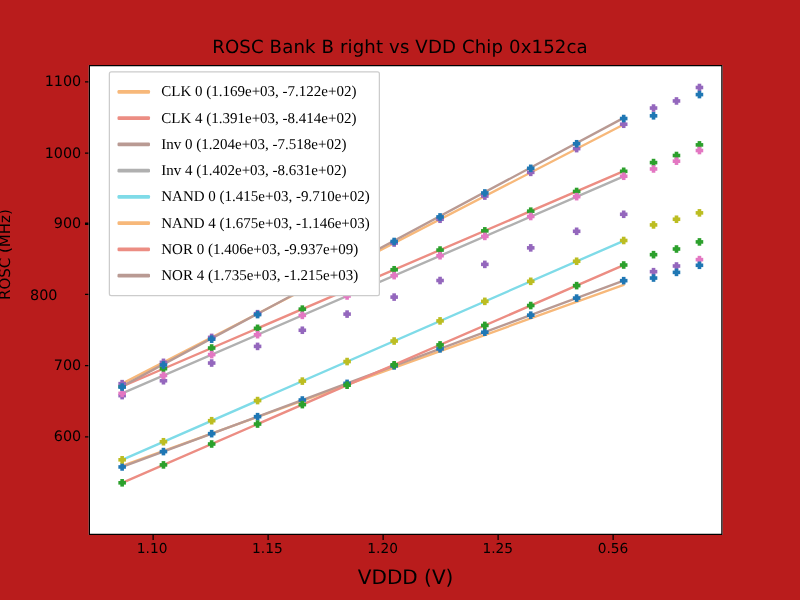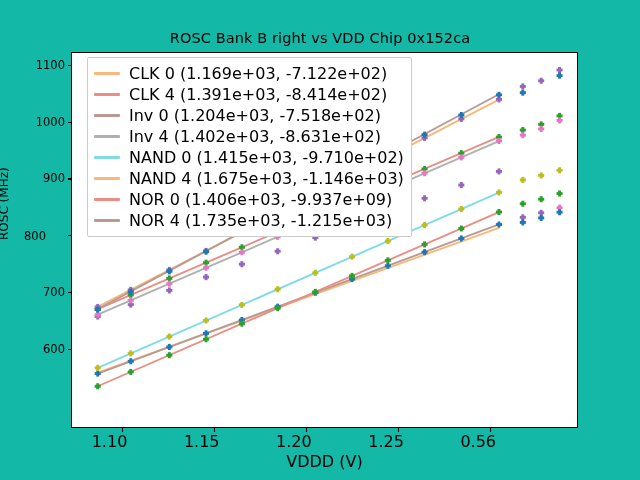--- a/index.html
+++ b/index.html
@@ -1,46 +1,46 @@
 <!DOCTYPE html>
 <html><head>
 <meta charset="utf-8">
 <style>
   html,body{margin:0;padding:0;background:#ffffff;}
   body{width:640px;height:480px;overflow:hidden;
        font-family:"DejaVu Sans","Liberation Sans",sans-serif;
        -webkit-font-smoothing:antialiased;}
-  #figure{position:relative;width:640px;height:480px;background:#14b8a6;}
+  #figure{position:relative;width:640px;height:480px;background:#b91c1c;}
 
   #chart-title{position:absolute;left:0;top:30px;width:640px;text-align:center;
     font-size:14.5px;color:#000000;letter-spacing:.1px;}
 
   #axes{position:absolute;left:71px;top:52px;width:507px;height:376px;
     border:1.05px solid #000000;box-sizing:border-box;background:#ffffff;}
 
   #plot-svg{position:absolute;left:0;top:0;width:100%;height:100%;display:block;}
 
   .ytick-label{position:absolute;right:640px;text-align:right;width:60px;
     font-size:11.5px;color:#000000;transform:translateY(-50%);}
-  .xtick-label{position:absolute;top:432px;text-align:left;width:60px;
-    font-size:16px;color:#000000;transform:translateX(-50%);}
+  .xtick-label{position:absolute;top:432px;text-align:center;width:60px;
+    font-size:11px;color:#000000;transform:translateX(-50%);}
   .tickmark-y{position:absolute;width:3.5px;height:1.05px;background:#000;left:-3.5px;}
   .tickmark-x{position:absolute;height:3.5px;width:1.05px;background:#000;top:376px;}
 
   #xlabel{position:absolute;left:71px;top:452px;width:507px;text-align:center;
     font-size:16px;color:#000000;}
   #ylabel{position:absolute;left:-3px;top:240px;font-size:12px;color:#000000;
     transform:rotate(-90deg);transform-origin:left top;white-space:nowrap;}
 
   #legend{position:absolute;left:87px;top:57px;background:#ffffff;
     border:0.8px solid #cccccc;border-radius:2px;padding:5px 7px 5px 6px;
     box-sizing:border-box;}
   .legend-row{display:flex;align-items:center;height:21px;}
   .legend-swatch{width:26px;height:2.1px;margin-right:9px;flex:0 0 26px;border-radius:1px;}
-  .legend-text{font-size:16px;color:#000000;white-space:nowrap;}
+  .legend-text{font-size:12px;color:#000000;white-space:nowrap;font-family:Liberation Serif, serif;}
 </style>
 </head>
 <body>
 
 <div id="figure">
 
   <div id="chart-title">ROSC Bank B right vs VDD Chip 0x152ca</div>
 
   <div id="ylabel">ROSC (MHz)</div>
   <div id="xlabel">VDDD (V)</div>

